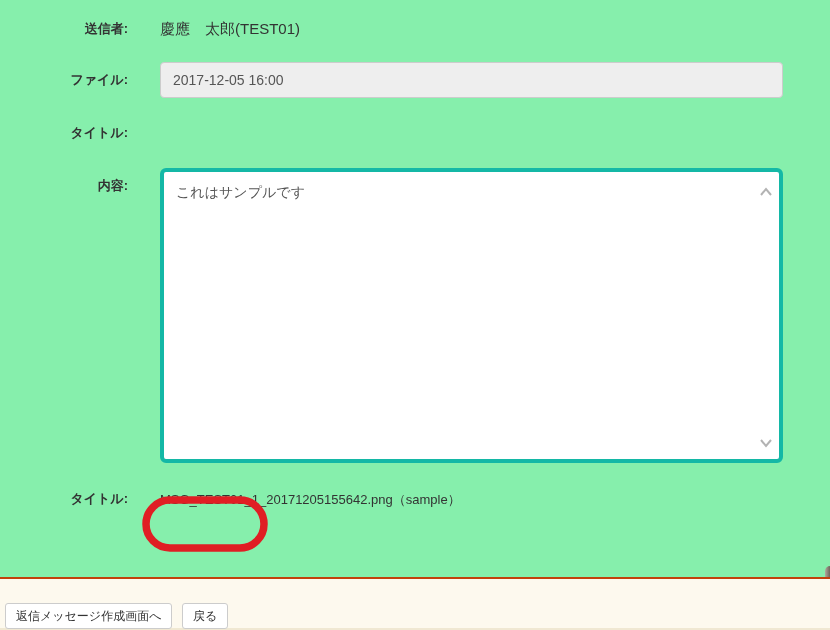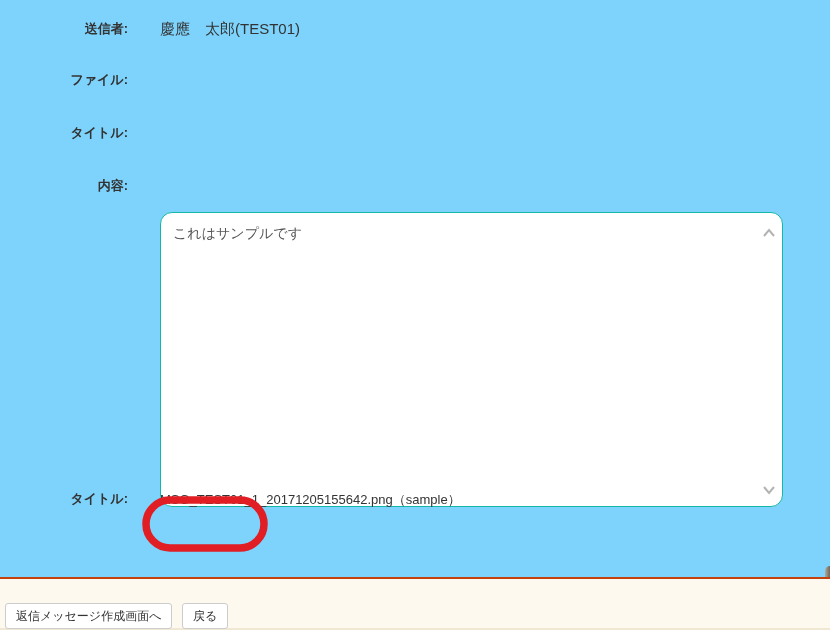--- a/index.html
+++ b/index.html
@@ -5,21 +5,21 @@
   * { margin: 0; padding: 0; box-sizing: border-box; }
   html, body { background: #ffffff; }
   body {
     font-family: "Liberation Sans", "DejaVu Sans", sans-serif;
     color: #333;
   }
   .screen {
     position: relative;
     width: 830px;
     height: 630px;
-    background: #7dd3fc;
+    background: #86efac;
     overflow: hidden;
   }
   .field-label {
     position: absolute;
     left: 0;
     width: 128px;
     text-align: right;
     font-size: 13px;
     font-weight: bold;
     color: #333;
@@ -48,23 +48,22 @@
     padding: 0 12px;
     cursor: default;
   }
   .textarea-box {
     position: absolute;
     left: 160px;
     top: 168px;
     width: 623px;
     height: 295px;
     background: #ffffff;
-    border: 1px solid #14b8a6;
-    border-radius: 12px;
-    margin-top: 44px;
+    border: 4px solid #14b8a6;
+    border-radius: 6px;
   }
   .textarea-text {
     position: absolute;
     left: 12px;
     top: 10px;
     right: 24px;
     font-size: 14px;
     color: #555555;
     line-height: 20px;
     white-space: pre-wrap;
@@ -146,20 +145,21 @@
 </style>
 </head>
 <body>
 
 <div class="screen">
 
   <div class="field-label" style="top:21px;">送信者:</div>
   <div class="static-value" style="top:21px;">慶應　太郎(TEST01)</div>
 
   <div class="field-label" style="top:72px;">ファイル:</div>
+  <input class="text-input" style="top: 62px;" readonly="" value="2017-12-05 16:00">
 
   <div class="field-label" style="top:125px;">タイトル:</div>
 
   <div class="field-label" style="top:178px;">内容:</div>
   <div class="textarea-box">
     <div class="textarea-text">これはサンプルです</div>
     <span class="scroll-arrow up">
       <svg width="16" height="12" viewBox="0 0 16 12">
         <polyline points="3,9 8,3 13,9" fill="none" stroke="#b3b3b3" stroke-width="2"></polyline>
       </svg>

